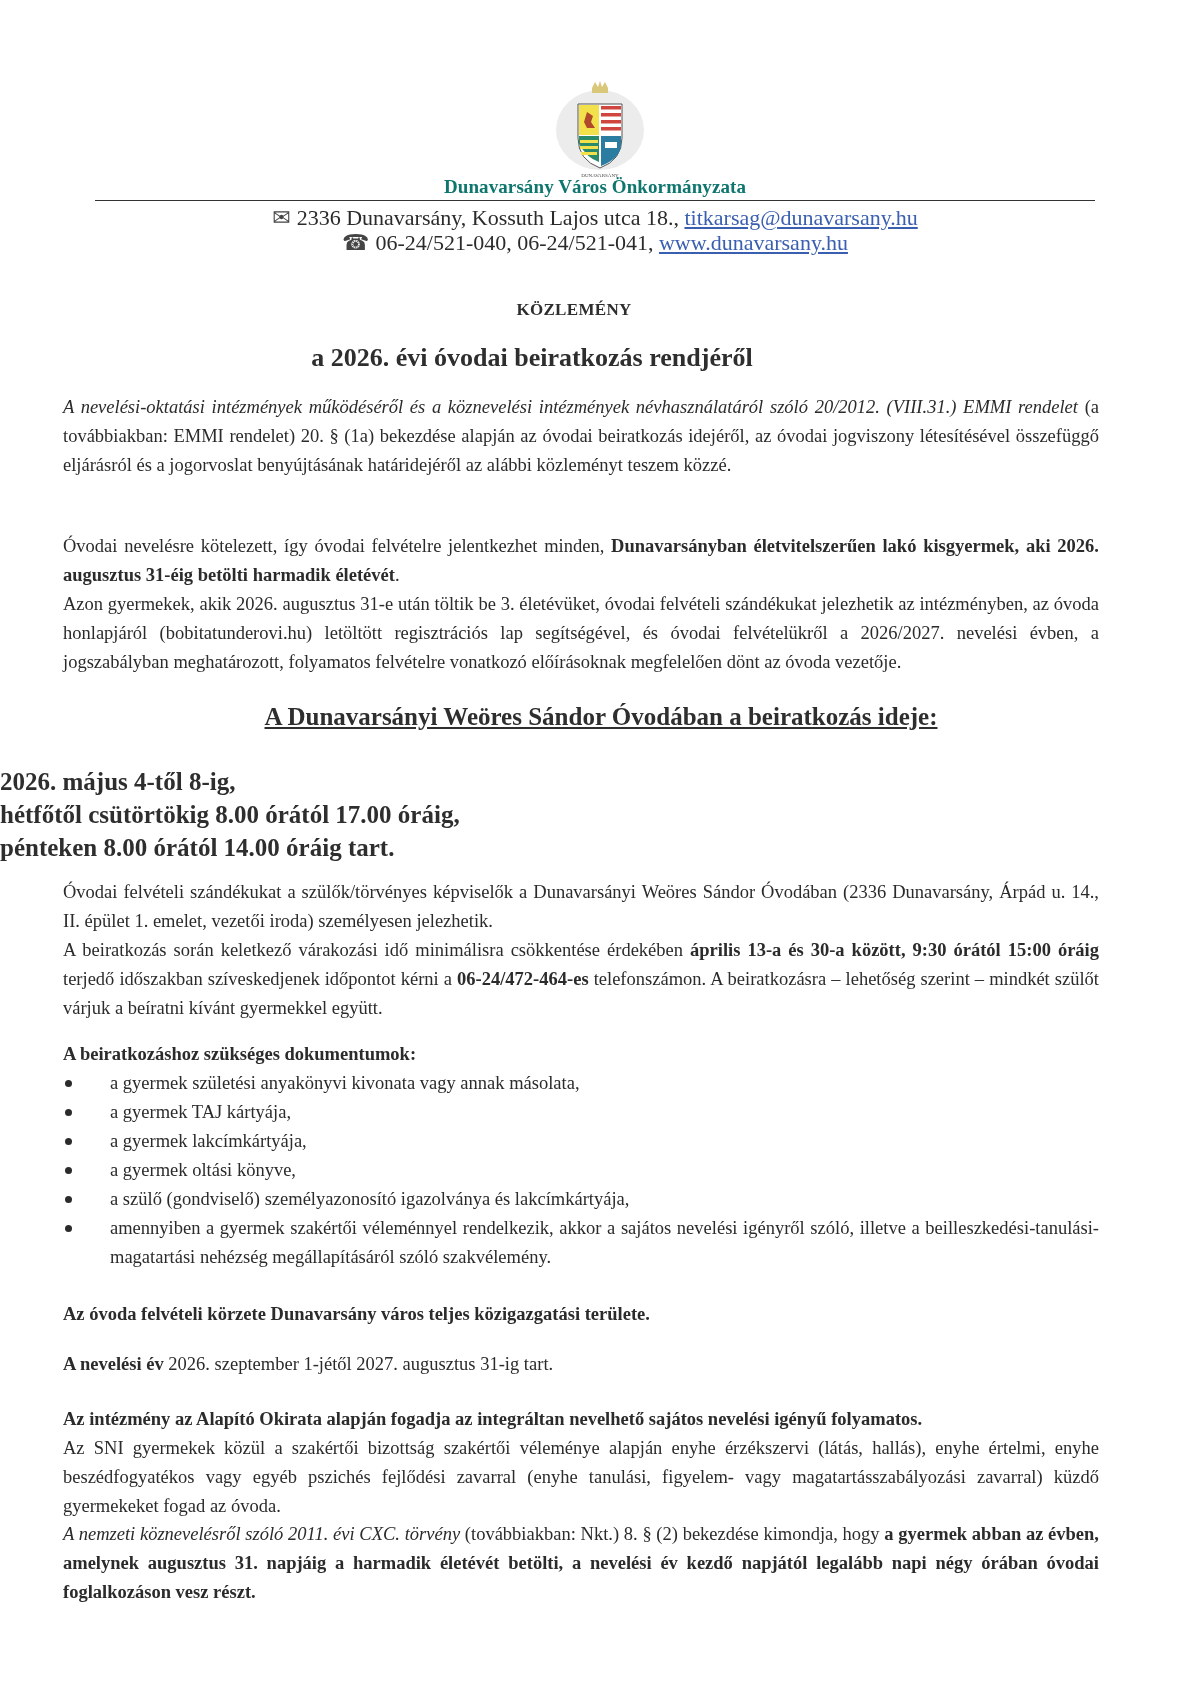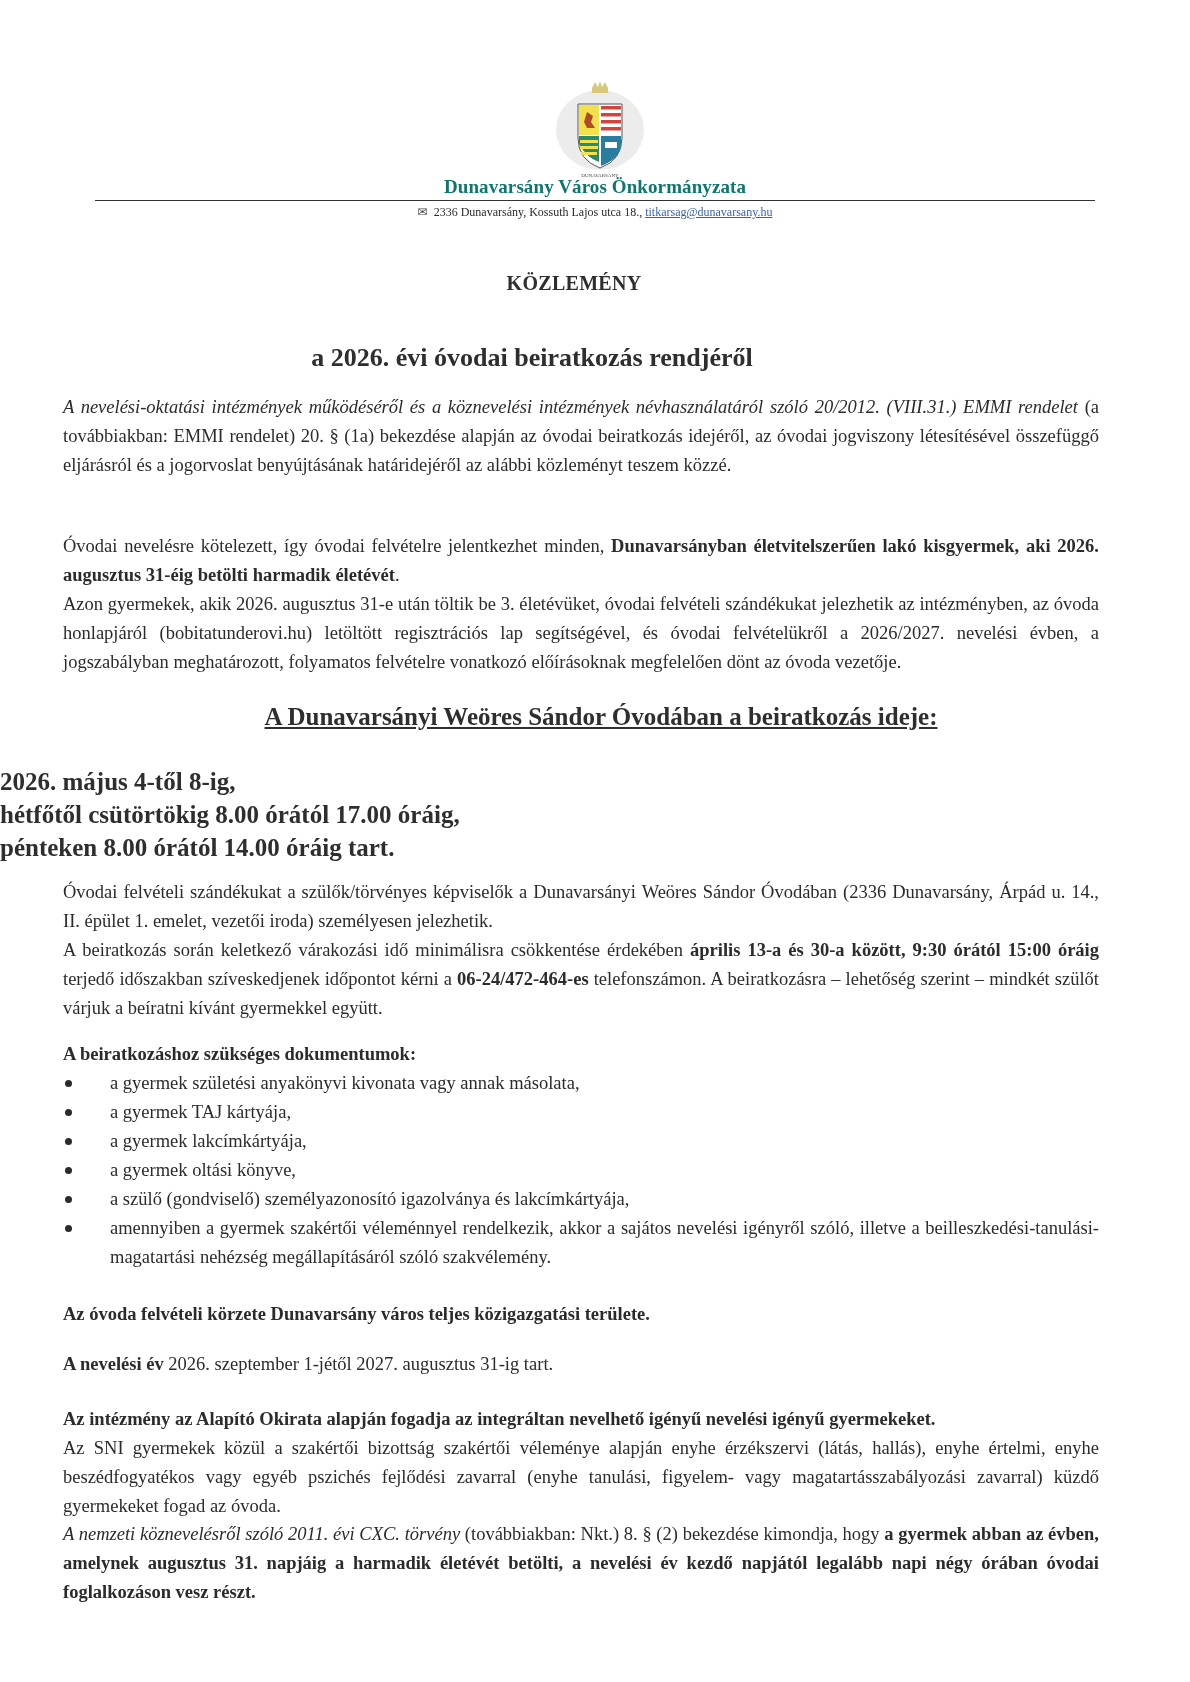--- a/index.html
+++ b/index.html
@@ -8,30 +8,30 @@
     font-family: "Liberation Serif", serif; color: #2b2b2b;
   }
   .page { position: absolute; left: 0; top: 0; width: 1190px; height: 1682px; }
   .crest { position: absolute; left: 545px; top: 80px; width: 110px; height: 100px; }
   .org-name {
     position: absolute; left: 0; width: 1190px; top: 176px; text-align: center;
     font-weight: bold; font-size: 19px; letter-spacing: 0.1px; color: #0f766e;
   }
   .rule { position: absolute; left: 95px; width: 1000px; top: 200px; height: 0; border-top: 1.6px solid #333; }
   .contact {
-    position: absolute; left: 0; width: 1190px; text-align: center; font-size: 12px; color: #2b2b2b;
+    position: absolute; left: 0; width: 1190px; text-align: center; font-size: 22px; color: #2b2b2b;
   }
   .contact.l1 { top: 205px; }
   .contact.l2 { top: 230px; }
   .link { color: #3a5fb0; text-decoration: underline; }
   .link-plain { color: #3a5fb0; text-decoration: underline; }
   .ico { display: inline-block; margin-right: 6px; color: #444; }
   .title {
-    position: absolute; left: 0; width: 1148px; top: 272px; text-align: center;
-    font-weight: bold; font-size: 20px; color: #2e2e2e; letter-spacing: 0.3px;
+    position: absolute; left: 0; width: 1148px; top: 300px; text-align: center;
+    font-weight: bold; font-size: 17px; color: #2e2e2e; letter-spacing: 0.3px;
   }
   .subtitle {
     position: absolute; left: 0; width: 1064px; top: 343px; text-align: center;
     font-weight: bold; font-size: 26px; color: #2e2e2e;
   }
   .block {
     position: absolute; left: 63px; width: 1036px; font-size: 18.5px; line-height: 29px;
     text-align: justify; color: #2b2b2b;
   }
   .block p { margin: 0; }
@@ -80,20 +80,24 @@
     <text x="55" y="97" font-size="5" text-anchor="middle" fill="#444" font-family="Liberation Serif, serif">DUNAVARSÁNY</text>
   </svg>
 
   <div class="org-name">Dunavarsány Város Önkormányzata</div>
   <div class="rule"></div>
 
   <div class="contact l1">
     <span class="ico">✉</span><span>2336 Dunavarsány, Kossuth Lajos utca 18.,</span>
     <a class="link">titkarsag@dunavarsany.hu</a>
   </div>
+  <div class="contact l2">
+    <span class="ico">☎</span><span>06-24/521-040, 06-24/521-041,</span>
+    <a class="link-plain">www.dunavarsany.hu</a>
+  </div>
 
   <div class="title">KÖZLEMÉNY</div>
   <div class="subtitle">a 2026. évi óvodai beiratkozás rendjéről</div>
 
   <div class="block" style="top:393px;">
     <p class="last"><span class="i">A nevelési-oktatási intézmények működéséről és a köznevelési intézmények névhasználatáról szóló 20/2012. (VIII.31.) EMMI rendelet</span><span> (a továbbiakban: EMMI rendelet) 20. § (1a) bekezdése alapján az óvodai beiratkozás idejéről, az óvodai jogviszony létesítésével összefüggő eljárásról és a jogorvoslat benyújtásának határidejéről az alábbi közleményt teszem közzé.</span></p>
   </div>
 
   <div class="block" style="top:532px;">
     <p><span>Óvodai nevelésre kötelezett, így óvodai felvételre jelentkezhet minden, </span><span class="b">Dunavarsányban életvitelszerűen lakó kisgyermek, aki 2026. augusztus 31-éig betölti harmadik életévét</span><span>.</span></p>
@@ -125,21 +129,21 @@
       <li><span class="dot"></span><span>a szülő (gondviselő) személyazonosító igazolványa és lakcímkártyája,</span></li>
       <li class="last"><span class="dot"></span><span>amennyiben a gyermek szakértői véleménnyel rendelkezik, akkor a sajátos nevelési igényről szóló, illetve a beilleszkedési-tanulási-magatartási nehézség megállapításáról szóló szakvélemény.</span></li>
     </ul>
   </div>
 
   <div class="block" style="top:1350px;">
     <span class="b">A nevelési év</span><span> 2026. szeptember 1-jétől 2027. augusztus 31-ig tart.</span>
   </div>
 
   <div class="block" style="top:1405px;">
-    <p class="b">Az intézmény az Alapító Okirata alapján fogadja az integráltan nevelhető igényű nevelési igényű gyermekeket.</p>
+    <p class="b">Az intézmény az Alapító Okirata alapján fogadja az integráltan nevelhető sajátos nevelési igényű folyamatos.</p>
     <p class="last">Az SNI gyermekek közül a szakértői bizottság szakértői véleménye alapján enyhe érzékszervi (látás, hallás), enyhe értelmi, enyhe beszédfogyatékos vagy egyéb pszichés fejlődési zavarral (enyhe tanulási, figyelem- vagy magatartásszabályozási zavarral) küzdő gyermekeket fogad az óvoda.</p>
   </div>
 
   <div class="block" style="top:1520px;">
     <p class="last"><span class="i">A nemzeti köznevelésről szóló 2011. évi CXC. törvény</span><span> (továbbiakban: Nkt.) 8. § (2) bekezdése kimondja, hogy </span><span class="b">a gyermek abban az évben, amelynek augusztus 31. napjáig a harmadik életévét betölti, a nevelési év kezdő napjától legalább napi négy órában óvodai foglalkozáson vesz részt.</span></p>
   </div>
 
 </div>
 
 </body></html>

